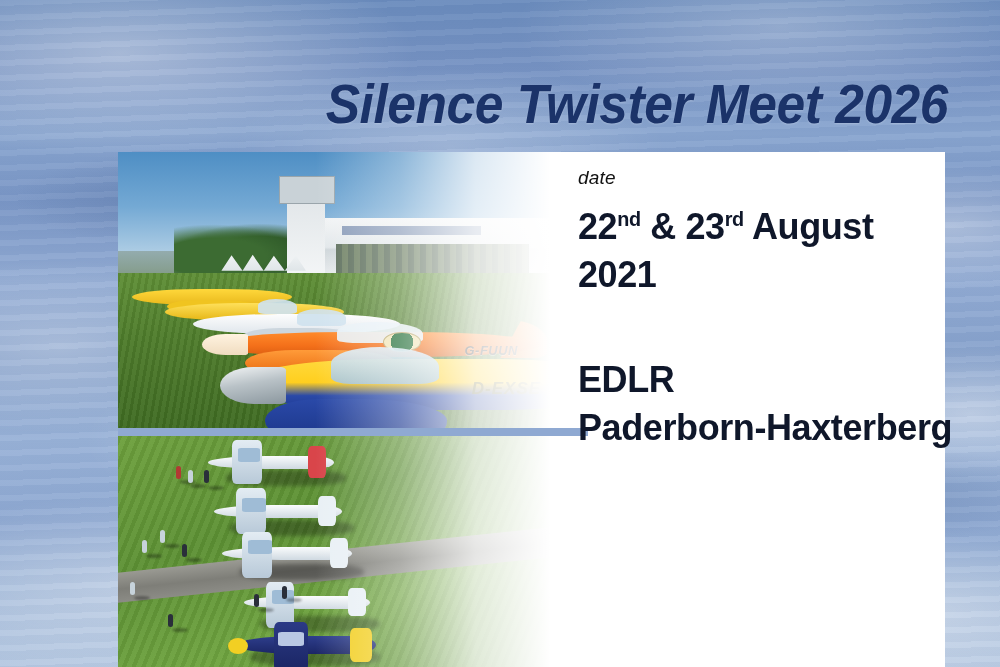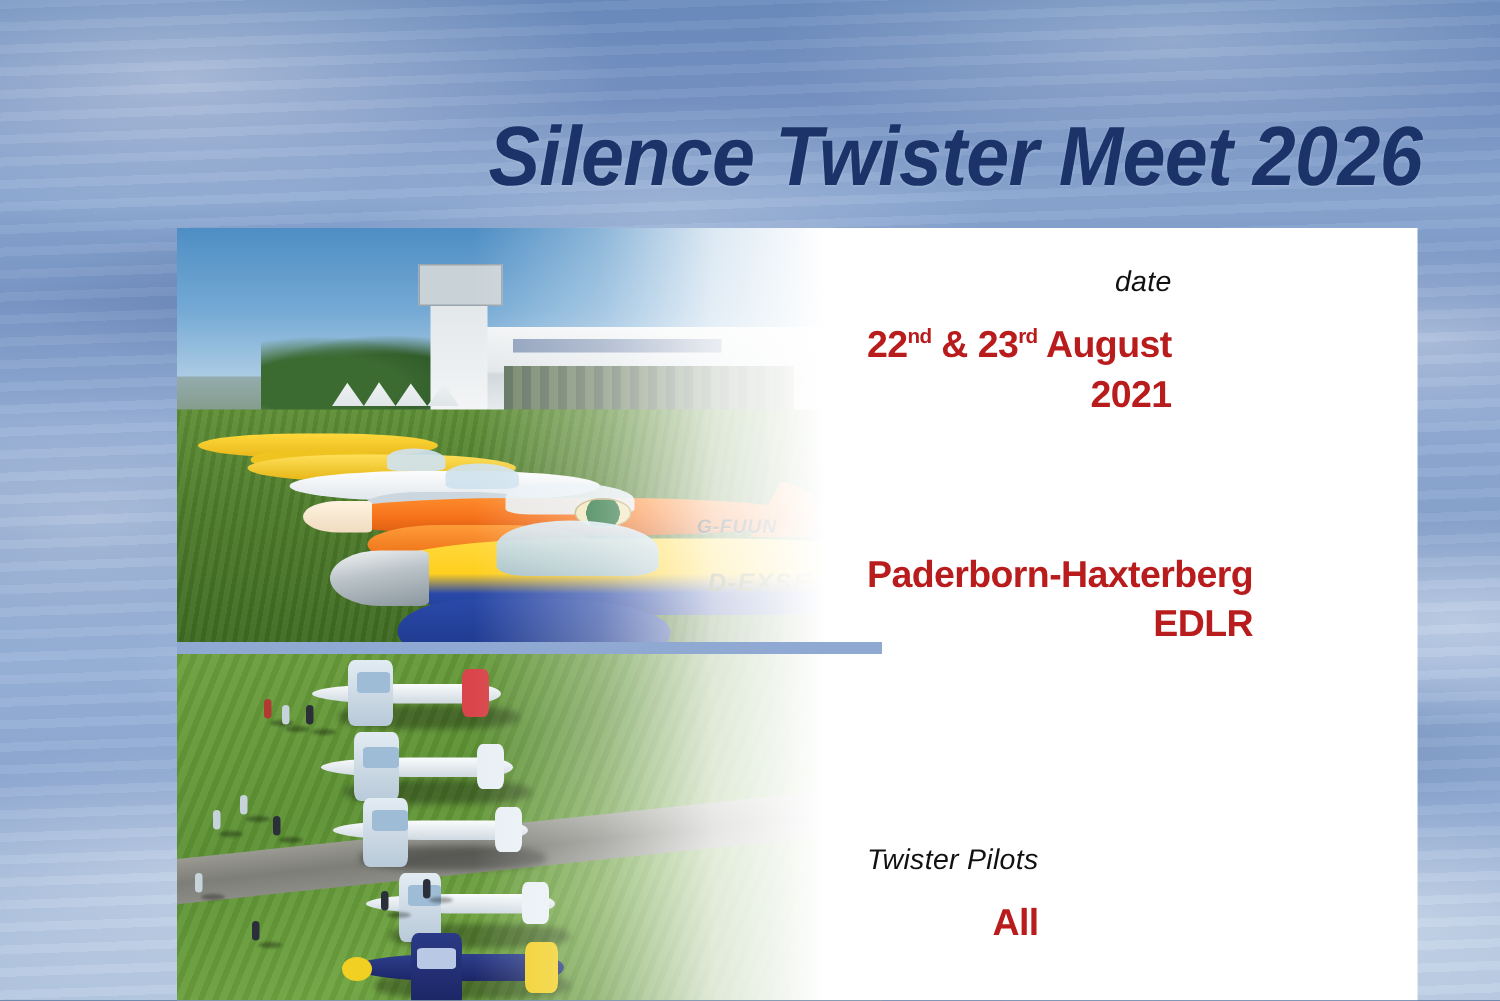--- a/index.html
+++ b/index.html
@@ -265,39 +265,38 @@
   .ap-shadow { position:absolute; background:rgba(0,0,0,0.30); filter:blur(2px); border-radius:40%; }
   .person { position:absolute; width:5px; height:13px; background:#2a2f3a; border-radius:3px; }
   .person.l { background:#c7d3db; }
   .person.r { background:#b13a33; }
   .pshadow { position:absolute; width:16px; height:4px; background:rgba(0,0,0,0.32); border-radius:50%; filter:blur(1px); }
 
   
   .info {
     position: absolute;
     left: 460px;
-    top: 16px;
+    top: 5px;
     width: 367px;
     height: 410px;
     padding-left: 0;
     box-sizing: border-box;
-    text-align: right;
   }
   .info-block { position:absolute; left:0; }
   .label {
     font-size: 19px;
     font-style: italic;
     color: #111111;
     letter-spacing: 0.2px;
     white-space: nowrap;
   }
   .value {
-    font-size: 25px;
+    font-size: 36px;
     font-weight: bold;
-    color: #b91c1c;
+    color: #0f172a;
     letter-spacing: -0.4px;
     line-height: 1.32;
     white-space: nowrap;
   }
   .value sup {
     font-size: 0.55em;
     vertical-align: super;
     line-height: 0;
     font-weight: bold;
   }
@@ -442,25 +441,21 @@
 
     <div class="info">
 
       <div class="info-block blk-date">
         <div class="label">date</div>
         <div class="value"><span>22</span><sup>nd</sup> <span>&amp;</span> <span>23</span><sup>rd</sup> <span>August</span></div>
         <div class="value">2021</div>
       </div>
 
       <div class="info-block blk-location">
+        <div class="value">EDLR</div>
         <div class="value">Paderborn-Haxterberg</div>
-        <div class="value">EDLR</div>
       </div>
 
-      <div class="info-block blk-pilots">
-        <div class="label">Twister Pilots</div>
-        <div class="value">All</div>
-      </div>
 
     </div>
 
   </div>
 </div>
 
 </body></html>

